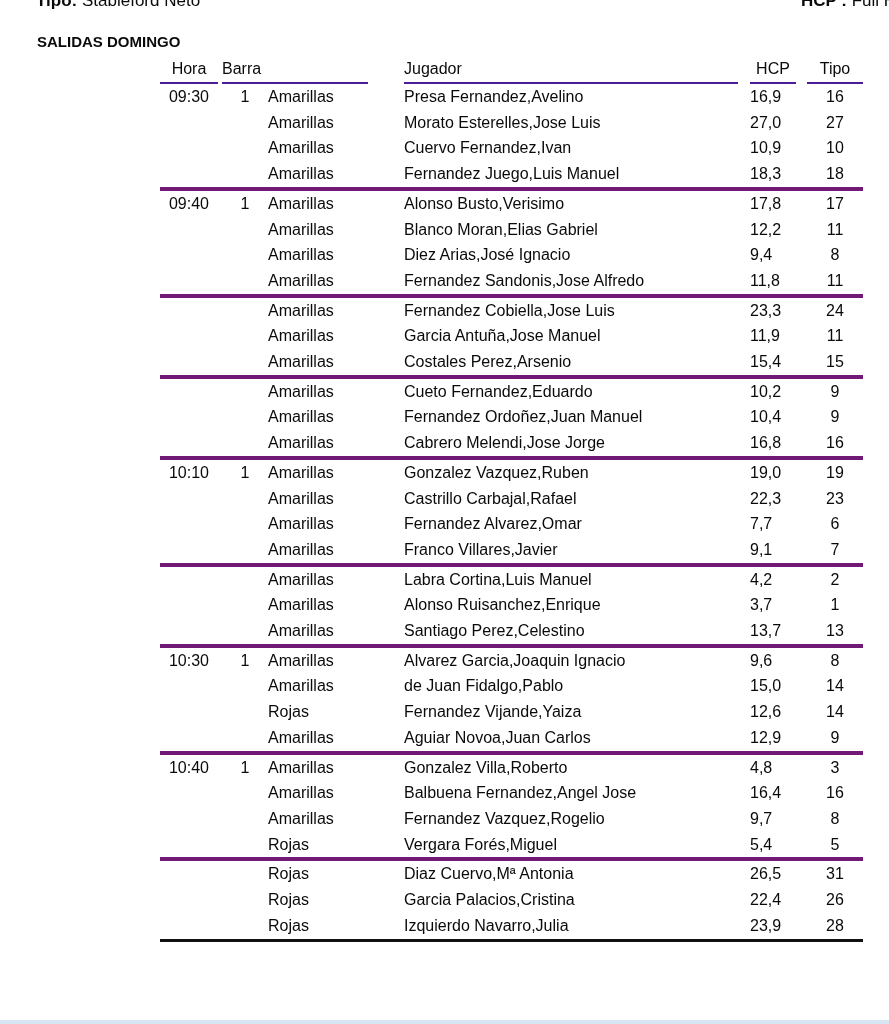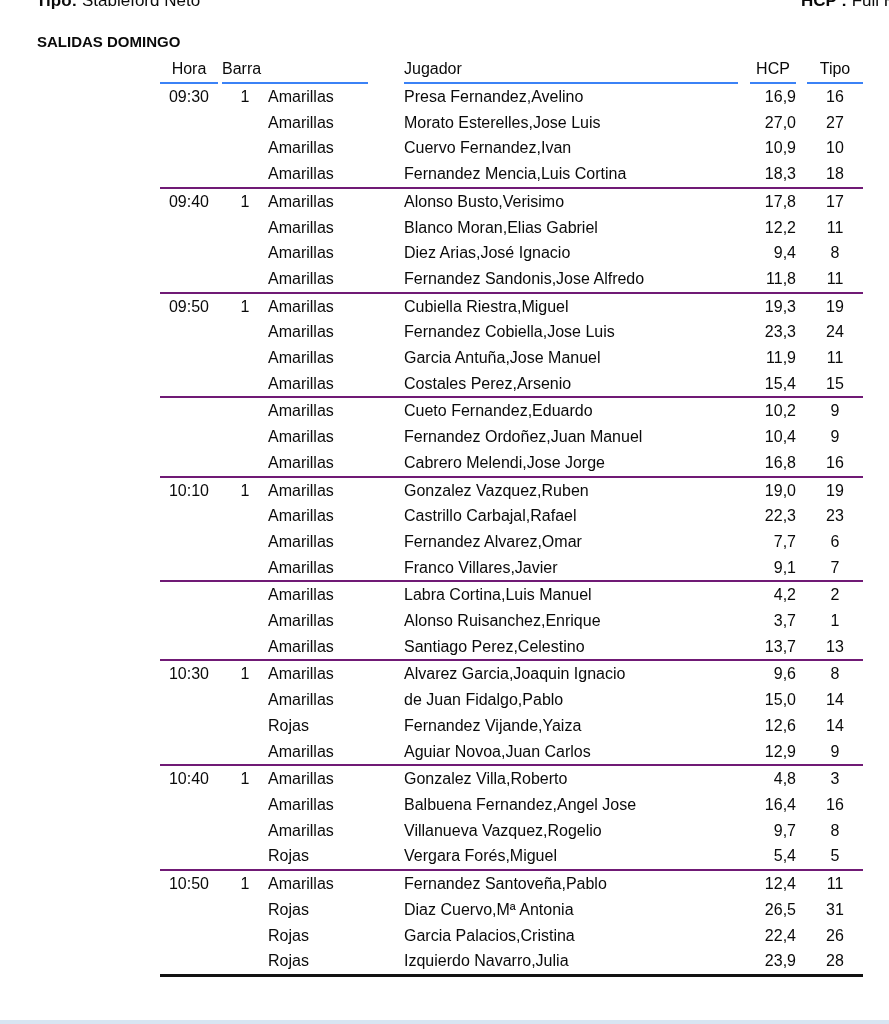--- a/index.html
+++ b/index.html
@@ -34,28 +34,28 @@
     border-collapse:collapse; table-layout:fixed;
     border-bottom:3px solid #111;
   }
   .sheet th, .sheet td {
     padding:0; margin:0;
     font-size:16px; font-weight:normal;
     height:25.7px; line-height:25.7px;
     white-space:nowrap; overflow:visible;
     vertical-align:middle;
   }
-  .sheet thead th { height:26px; border-bottom:2px solid #3b82f6; }
+  .sheet thead th { height:26px; border-bottom:2px solid #4c1d95; }
   .sheet thead th.gap { border-bottom:none; }
-  .sheet tbody { border-top:2px solid #701a75; }
+  .sheet tbody { border-top:4px solid #701a75; }
   .sheet tbody:first-of-type { border-top:none; }
 
   .c { text-align:center; }
   .l { text-align:left; padding-left:4px; }
-  .r { text-align:right; padding-right:3px; }
+  .r { padding-right:3px; }
   .b { font-weight:bold; }
 
   .col-hora   { width:58px; }
   .col-gap1   { width:4px; }
   .col-barra  { width:46px; }
   .col-tee    { width:100px; }
   .col-gap2   { width:36px; }
   .col-jugador{ width:334px; }
   .col-gap3   { width:12px; }
   .col-hcp    { width:46px; }
@@ -139,21 +139,21 @@
         <td class="r">10,9</td>
         <td class="gap"></td>
         <td class="c b">10</td>
       </tr>
       <tr>
         <td class="c"></td>
         <td class="gap"></td>
         <td class="c"></td>
         <td class="l">Amarillas</td>
         <td class="gap"></td>
-        <td class="l">Fernandez Mencia,Luis Cortina</td>
+        <td class="l">Fernandez Juego,Luis Manuel</td>
         <td class="gap"></td>
         <td class="r">18,3</td>
         <td class="gap"></td>
         <td class="c b">18</td>
       </tr>
     </tbody>
     <tbody>
       <tr>
         <td class="c">09:40</td>
         <td class="gap"></td>
@@ -198,337 +198,313 @@
         <td class="gap"></td>
         <td class="l">Fernandez Sandonis,Jose Alfredo</td>
         <td class="gap"></td>
         <td class="r">11,8</td>
         <td class="gap"></td>
         <td class="c b">11</td>
       </tr>
     </tbody>
     <tbody>
       <tr>
-        <td class="c">09:50</td>
+        <td class="c"></td>
+        <td class="gap"></td>
+        <td class="c"></td>
+        <td class="l">Amarillas</td>
+        <td class="gap"></td>
+        <td class="l">Fernandez Cobiella,Jose Luis</td>
+        <td class="gap"></td>
+        <td class="r">23,3</td>
+        <td class="gap"></td>
+        <td class="c b">24</td>
+      </tr>
+      <tr>
+        <td class="c"></td>
+        <td class="gap"></td>
+        <td class="c"></td>
+        <td class="l">Amarillas</td>
+        <td class="gap"></td>
+        <td class="l">Garcia Antuña,Jose Manuel</td>
+        <td class="gap"></td>
+        <td class="r">11,9</td>
+        <td class="gap"></td>
+        <td class="c b">11</td>
+      </tr>
+      <tr>
+        <td class="c"></td>
+        <td class="gap"></td>
+        <td class="c"></td>
+        <td class="l">Amarillas</td>
+        <td class="gap"></td>
+        <td class="l">Costales Perez,Arsenio</td>
+        <td class="gap"></td>
+        <td class="r">15,4</td>
+        <td class="gap"></td>
+        <td class="c b">15</td>
+      </tr>
+    </tbody>
+    <tbody>
+      <tr>
+        <td class="c"></td>
+        <td class="gap"></td>
+        <td class="c"></td>
+        <td class="l">Amarillas</td>
+        <td class="gap"></td>
+        <td class="l">Cueto Fernandez,Eduardo</td>
+        <td class="gap"></td>
+        <td class="r">10,2</td>
+        <td class="gap"></td>
+        <td class="c b">9</td>
+      </tr>
+      <tr>
+        <td class="c"></td>
+        <td class="gap"></td>
+        <td class="c"></td>
+        <td class="l">Amarillas</td>
+        <td class="gap"></td>
+        <td class="l">Fernandez Ordoñez,Juan Manuel</td>
+        <td class="gap"></td>
+        <td class="r">10,4</td>
+        <td class="gap"></td>
+        <td class="c b">9</td>
+      </tr>
+      <tr>
+        <td class="c"></td>
+        <td class="gap"></td>
+        <td class="c"></td>
+        <td class="l">Amarillas</td>
+        <td class="gap"></td>
+        <td class="l">Cabrero Melendi,Jose Jorge</td>
+        <td class="gap"></td>
+        <td class="r">16,8</td>
+        <td class="gap"></td>
+        <td class="c b">16</td>
+      </tr>
+    </tbody>
+    <tbody>
+      <tr>
+        <td class="c">10:10</td>
         <td class="gap"></td>
         <td class="c">1</td>
         <td class="l">Amarillas</td>
         <td class="gap"></td>
-        <td class="l">Cubiella Riestra,Miguel</td>
-        <td class="gap"></td>
-        <td class="r">19,3</td>
+        <td class="l">Gonzalez Vazquez,Ruben</td>
+        <td class="gap"></td>
+        <td class="r">19,0</td>
         <td class="gap"></td>
         <td class="c b">19</td>
       </tr>
       <tr>
         <td class="c"></td>
         <td class="gap"></td>
         <td class="c"></td>
         <td class="l">Amarillas</td>
         <td class="gap"></td>
-        <td class="l">Fernandez Cobiella,Jose Luis</td>
-        <td class="gap"></td>
-        <td class="r">23,3</td>
-        <td class="gap"></td>
-        <td class="c b">24</td>
-      </tr>
-      <tr>
-        <td class="c"></td>
-        <td class="gap"></td>
-        <td class="c"></td>
-        <td class="l">Amarillas</td>
-        <td class="gap"></td>
-        <td class="l">Garcia Antuña,Jose Manuel</td>
-        <td class="gap"></td>
-        <td class="r">11,9</td>
-        <td class="gap"></td>
-        <td class="c b">11</td>
-      </tr>
-      <tr>
-        <td class="c"></td>
-        <td class="gap"></td>
-        <td class="c"></td>
-        <td class="l">Amarillas</td>
-        <td class="gap"></td>
-        <td class="l">Costales Perez,Arsenio</td>
-        <td class="gap"></td>
-        <td class="r">15,4</td>
-        <td class="gap"></td>
-        <td class="c b">15</td>
-      </tr>
-    </tbody>
-    <tbody>
-      <tr>
-        <td class="c"></td>
-        <td class="gap"></td>
-        <td class="c"></td>
-        <td class="l">Amarillas</td>
-        <td class="gap"></td>
-        <td class="l">Cueto Fernandez,Eduardo</td>
-        <td class="gap"></td>
-        <td class="r">10,2</td>
+        <td class="l">Castrillo Carbajal,Rafael</td>
+        <td class="gap"></td>
+        <td class="r">22,3</td>
+        <td class="gap"></td>
+        <td class="c b">23</td>
+      </tr>
+      <tr>
+        <td class="c"></td>
+        <td class="gap"></td>
+        <td class="c"></td>
+        <td class="l">Amarillas</td>
+        <td class="gap"></td>
+        <td class="l">Fernandez Alvarez,Omar</td>
+        <td class="gap"></td>
+        <td class="r">7,7</td>
+        <td class="gap"></td>
+        <td class="c b">6</td>
+      </tr>
+      <tr>
+        <td class="c"></td>
+        <td class="gap"></td>
+        <td class="c"></td>
+        <td class="l">Amarillas</td>
+        <td class="gap"></td>
+        <td class="l">Franco Villares,Javier</td>
+        <td class="gap"></td>
+        <td class="r">9,1</td>
+        <td class="gap"></td>
+        <td class="c b">7</td>
+      </tr>
+    </tbody>
+    <tbody>
+      <tr>
+        <td class="c"></td>
+        <td class="gap"></td>
+        <td class="c"></td>
+        <td class="l">Amarillas</td>
+        <td class="gap"></td>
+        <td class="l">Labra Cortina,Luis Manuel</td>
+        <td class="gap"></td>
+        <td class="r">4,2</td>
+        <td class="gap"></td>
+        <td class="c b">2</td>
+      </tr>
+      <tr>
+        <td class="c"></td>
+        <td class="gap"></td>
+        <td class="c"></td>
+        <td class="l">Amarillas</td>
+        <td class="gap"></td>
+        <td class="l">Alonso Ruisanchez,Enrique</td>
+        <td class="gap"></td>
+        <td class="r">3,7</td>
+        <td class="gap"></td>
+        <td class="c b">1</td>
+      </tr>
+      <tr>
+        <td class="c"></td>
+        <td class="gap"></td>
+        <td class="c"></td>
+        <td class="l">Amarillas</td>
+        <td class="gap"></td>
+        <td class="l">Santiago Perez,Celestino</td>
+        <td class="gap"></td>
+        <td class="r">13,7</td>
+        <td class="gap"></td>
+        <td class="c b">13</td>
+      </tr>
+    </tbody>
+    <tbody>
+      <tr>
+        <td class="c">10:30</td>
+        <td class="gap"></td>
+        <td class="c">1</td>
+        <td class="l">Amarillas</td>
+        <td class="gap"></td>
+        <td class="l">Alvarez Garcia,Joaquin Ignacio</td>
+        <td class="gap"></td>
+        <td class="r">9,6</td>
+        <td class="gap"></td>
+        <td class="c b">8</td>
+      </tr>
+      <tr>
+        <td class="c"></td>
+        <td class="gap"></td>
+        <td class="c"></td>
+        <td class="l">Amarillas</td>
+        <td class="gap"></td>
+        <td class="l">de Juan Fidalgo,Pablo</td>
+        <td class="gap"></td>
+        <td class="r">15,0</td>
+        <td class="gap"></td>
+        <td class="c b">14</td>
+      </tr>
+      <tr>
+        <td class="c"></td>
+        <td class="gap"></td>
+        <td class="c"></td>
+        <td class="l">Rojas</td>
+        <td class="gap"></td>
+        <td class="l">Fernandez Vijande,Yaiza</td>
+        <td class="gap"></td>
+        <td class="r">12,6</td>
+        <td class="gap"></td>
+        <td class="c b">14</td>
+      </tr>
+      <tr>
+        <td class="c"></td>
+        <td class="gap"></td>
+        <td class="c"></td>
+        <td class="l">Amarillas</td>
+        <td class="gap"></td>
+        <td class="l">Aguiar Novoa,Juan Carlos</td>
+        <td class="gap"></td>
+        <td class="r">12,9</td>
         <td class="gap"></td>
         <td class="c b">9</td>
       </tr>
-      <tr>
-        <td class="c"></td>
-        <td class="gap"></td>
-        <td class="c"></td>
-        <td class="l">Amarillas</td>
-        <td class="gap"></td>
-        <td class="l">Fernandez Ordoñez,Juan Manuel</td>
-        <td class="gap"></td>
-        <td class="r">10,4</td>
-        <td class="gap"></td>
-        <td class="c b">9</td>
-      </tr>
-      <tr>
-        <td class="c"></td>
-        <td class="gap"></td>
-        <td class="c"></td>
-        <td class="l">Amarillas</td>
-        <td class="gap"></td>
-        <td class="l">Cabrero Melendi,Jose Jorge</td>
-        <td class="gap"></td>
-        <td class="r">16,8</td>
+    </tbody>
+    <tbody>
+      <tr>
+        <td class="c">10:40</td>
+        <td class="gap"></td>
+        <td class="c">1</td>
+        <td class="l">Amarillas</td>
+        <td class="gap"></td>
+        <td class="l">Gonzalez Villa,Roberto</td>
+        <td class="gap"></td>
+        <td class="r">4,8</td>
+        <td class="gap"></td>
+        <td class="c b">3</td>
+      </tr>
+      <tr>
+        <td class="c"></td>
+        <td class="gap"></td>
+        <td class="c"></td>
+        <td class="l">Amarillas</td>
+        <td class="gap"></td>
+        <td class="l">Balbuena Fernandez,Angel Jose</td>
+        <td class="gap"></td>
+        <td class="r">16,4</td>
         <td class="gap"></td>
         <td class="c b">16</td>
       </tr>
-    </tbody>
-    <tbody>
-      <tr>
-        <td class="c">10:10</td>
-        <td class="gap"></td>
-        <td class="c">1</td>
-        <td class="l">Amarillas</td>
-        <td class="gap"></td>
-        <td class="l">Gonzalez Vazquez,Ruben</td>
-        <td class="gap"></td>
-        <td class="r">19,0</td>
-        <td class="gap"></td>
-        <td class="c b">19</td>
-      </tr>
-      <tr>
-        <td class="c"></td>
-        <td class="gap"></td>
-        <td class="c"></td>
-        <td class="l">Amarillas</td>
-        <td class="gap"></td>
-        <td class="l">Castrillo Carbajal,Rafael</td>
-        <td class="gap"></td>
-        <td class="r">22,3</td>
-        <td class="gap"></td>
-        <td class="c b">23</td>
-      </tr>
-      <tr>
-        <td class="c"></td>
-        <td class="gap"></td>
-        <td class="c"></td>
-        <td class="l">Amarillas</td>
-        <td class="gap"></td>
-        <td class="l">Fernandez Alvarez,Omar</td>
-        <td class="gap"></td>
-        <td class="r">7,7</td>
-        <td class="gap"></td>
-        <td class="c b">6</td>
-      </tr>
-      <tr>
-        <td class="c"></td>
-        <td class="gap"></td>
-        <td class="c"></td>
-        <td class="l">Amarillas</td>
-        <td class="gap"></td>
-        <td class="l">Franco Villares,Javier</td>
-        <td class="gap"></td>
-        <td class="r">9,1</td>
-        <td class="gap"></td>
-        <td class="c b">7</td>
-      </tr>
-    </tbody>
-    <tbody>
-      <tr>
-        <td class="c"></td>
-        <td class="gap"></td>
-        <td class="c"></td>
-        <td class="l">Amarillas</td>
-        <td class="gap"></td>
-        <td class="l">Labra Cortina,Luis Manuel</td>
-        <td class="gap"></td>
-        <td class="r">4,2</td>
-        <td class="gap"></td>
-        <td class="c b">2</td>
-      </tr>
-      <tr>
-        <td class="c"></td>
-        <td class="gap"></td>
-        <td class="c"></td>
-        <td class="l">Amarillas</td>
-        <td class="gap"></td>
-        <td class="l">Alonso Ruisanchez,Enrique</td>
-        <td class="gap"></td>
-        <td class="r">3,7</td>
-        <td class="gap"></td>
-        <td class="c b">1</td>
-      </tr>
-      <tr>
-        <td class="c"></td>
-        <td class="gap"></td>
-        <td class="c"></td>
-        <td class="l">Amarillas</td>
-        <td class="gap"></td>
-        <td class="l">Santiago Perez,Celestino</td>
-        <td class="gap"></td>
-        <td class="r">13,7</td>
-        <td class="gap"></td>
-        <td class="c b">13</td>
-      </tr>
-    </tbody>
-    <tbody>
-      <tr>
-        <td class="c">10:30</td>
-        <td class="gap"></td>
-        <td class="c">1</td>
-        <td class="l">Amarillas</td>
-        <td class="gap"></td>
-        <td class="l">Alvarez Garcia,Joaquin Ignacio</td>
-        <td class="gap"></td>
-        <td class="r">9,6</td>
+      <tr>
+        <td class="c"></td>
+        <td class="gap"></td>
+        <td class="c"></td>
+        <td class="l">Amarillas</td>
+        <td class="gap"></td>
+        <td class="l">Fernandez Vazquez,Rogelio</td>
+        <td class="gap"></td>
+        <td class="r">9,7</td>
         <td class="gap"></td>
         <td class="c b">8</td>
       </tr>
       <tr>
         <td class="c"></td>
         <td class="gap"></td>
         <td class="c"></td>
-        <td class="l">Amarillas</td>
-        <td class="gap"></td>
-        <td class="l">de Juan Fidalgo,Pablo</td>
-        <td class="gap"></td>
-        <td class="r">15,0</td>
-        <td class="gap"></td>
-        <td class="c b">14</td>
-      </tr>
-      <tr>
-        <td class="c"></td>
-        <td class="gap"></td>
-        <td class="c"></td>
         <td class="l">Rojas</td>
         <td class="gap"></td>
-        <td class="l">Fernandez Vijande,Yaiza</td>
-        <td class="gap"></td>
-        <td class="r">12,6</td>
-        <td class="gap"></td>
-        <td class="c b">14</td>
-      </tr>
-      <tr>
-        <td class="c"></td>
-        <td class="gap"></td>
-        <td class="c"></td>
-        <td class="l">Amarillas</td>
-        <td class="gap"></td>
-        <td class="l">Aguiar Novoa,Juan Carlos</td>
-        <td class="gap"></td>
-        <td class="r">12,9</td>
-        <td class="gap"></td>
-        <td class="c b">9</td>
-      </tr>
-    </tbody>
-    <tbody>
-      <tr>
-        <td class="c">10:40</td>
-        <td class="gap"></td>
-        <td class="c">1</td>
-        <td class="l">Amarillas</td>
-        <td class="gap"></td>
-        <td class="l">Gonzalez Villa,Roberto</td>
-        <td class="gap"></td>
-        <td class="r">4,8</td>
-        <td class="gap"></td>
-        <td class="c b">3</td>
-      </tr>
-      <tr>
-        <td class="c"></td>
-        <td class="gap"></td>
-        <td class="c"></td>
-        <td class="l">Amarillas</td>
-        <td class="gap"></td>
-        <td class="l">Balbuena Fernandez,Angel Jose</td>
-        <td class="gap"></td>
-        <td class="r">16,4</td>
-        <td class="gap"></td>
-        <td class="c b">16</td>
-      </tr>
-      <tr>
-        <td class="c"></td>
-        <td class="gap"></td>
-        <td class="c"></td>
-        <td class="l">Amarillas</td>
-        <td class="gap"></td>
-        <td class="l">Villanueva Vazquez,Rogelio</td>
-        <td class="gap"></td>
-        <td class="r">9,7</td>
-        <td class="gap"></td>
-        <td class="c b">8</td>
-      </tr>
+        <td class="l">Vergara Forés,Miguel</td>
+        <td class="gap"></td>
+        <td class="r">5,4</td>
+        <td class="gap"></td>
+        <td class="c b">5</td>
+      </tr>
+    </tbody>
+    <tbody>
       <tr>
         <td class="c"></td>
         <td class="gap"></td>
         <td class="c"></td>
         <td class="l">Rojas</td>
         <td class="gap"></td>
-        <td class="l">Vergara Forés,Miguel</td>
-        <td class="gap"></td>
-        <td class="r">5,4</td>
-        <td class="gap"></td>
-        <td class="c b">5</td>
-      </tr>
-    </tbody>
-    <tbody>
-      <tr>
-        <td class="c">10:50</td>
-        <td class="gap"></td>
-        <td class="c">1</td>
-        <td class="l">Amarillas</td>
-        <td class="gap"></td>
-        <td class="l">Fernandez Santoveña,Pablo</td>
-        <td class="gap"></td>
-        <td class="r">12,4</td>
-        <td class="gap"></td>
-        <td class="c b">11</td>
+        <td class="l">Diaz Cuervo,Mª Antonia</td>
+        <td class="gap"></td>
+        <td class="r">26,5</td>
+        <td class="gap"></td>
+        <td class="c b">31</td>
       </tr>
       <tr>
         <td class="c"></td>
         <td class="gap"></td>
         <td class="c"></td>
         <td class="l">Rojas</td>
         <td class="gap"></td>
-        <td class="l">Diaz Cuervo,Mª Antonia</td>
-        <td class="gap"></td>
-        <td class="r">26,5</td>
-        <td class="gap"></td>
-        <td class="c b">31</td>
+        <td class="l">Garcia Palacios,Cristina</td>
+        <td class="gap"></td>
+        <td class="r">22,4</td>
+        <td class="gap"></td>
+        <td class="c b">26</td>
       </tr>
       <tr>
         <td class="c"></td>
         <td class="gap"></td>
         <td class="c"></td>
         <td class="l">Rojas</td>
         <td class="gap"></td>
-        <td class="l">Garcia Palacios,Cristina</td>
-        <td class="gap"></td>
-        <td class="r">22,4</td>
-        <td class="gap"></td>
-        <td class="c b">26</td>
-      </tr>
-      <tr>
-        <td class="c"></td>
-        <td class="gap"></td>
-        <td class="c"></td>
-        <td class="l">Rojas</td>
-        <td class="gap"></td>
         <td class="l">Izquierdo Navarro,Julia</td>
         <td class="gap"></td>
         <td class="r">23,9</td>
         <td class="gap"></td>
         <td class="c b">28</td>
       </tr>
     </tbody>
   </table>
 
 <div class="bottom-strip"></div>

